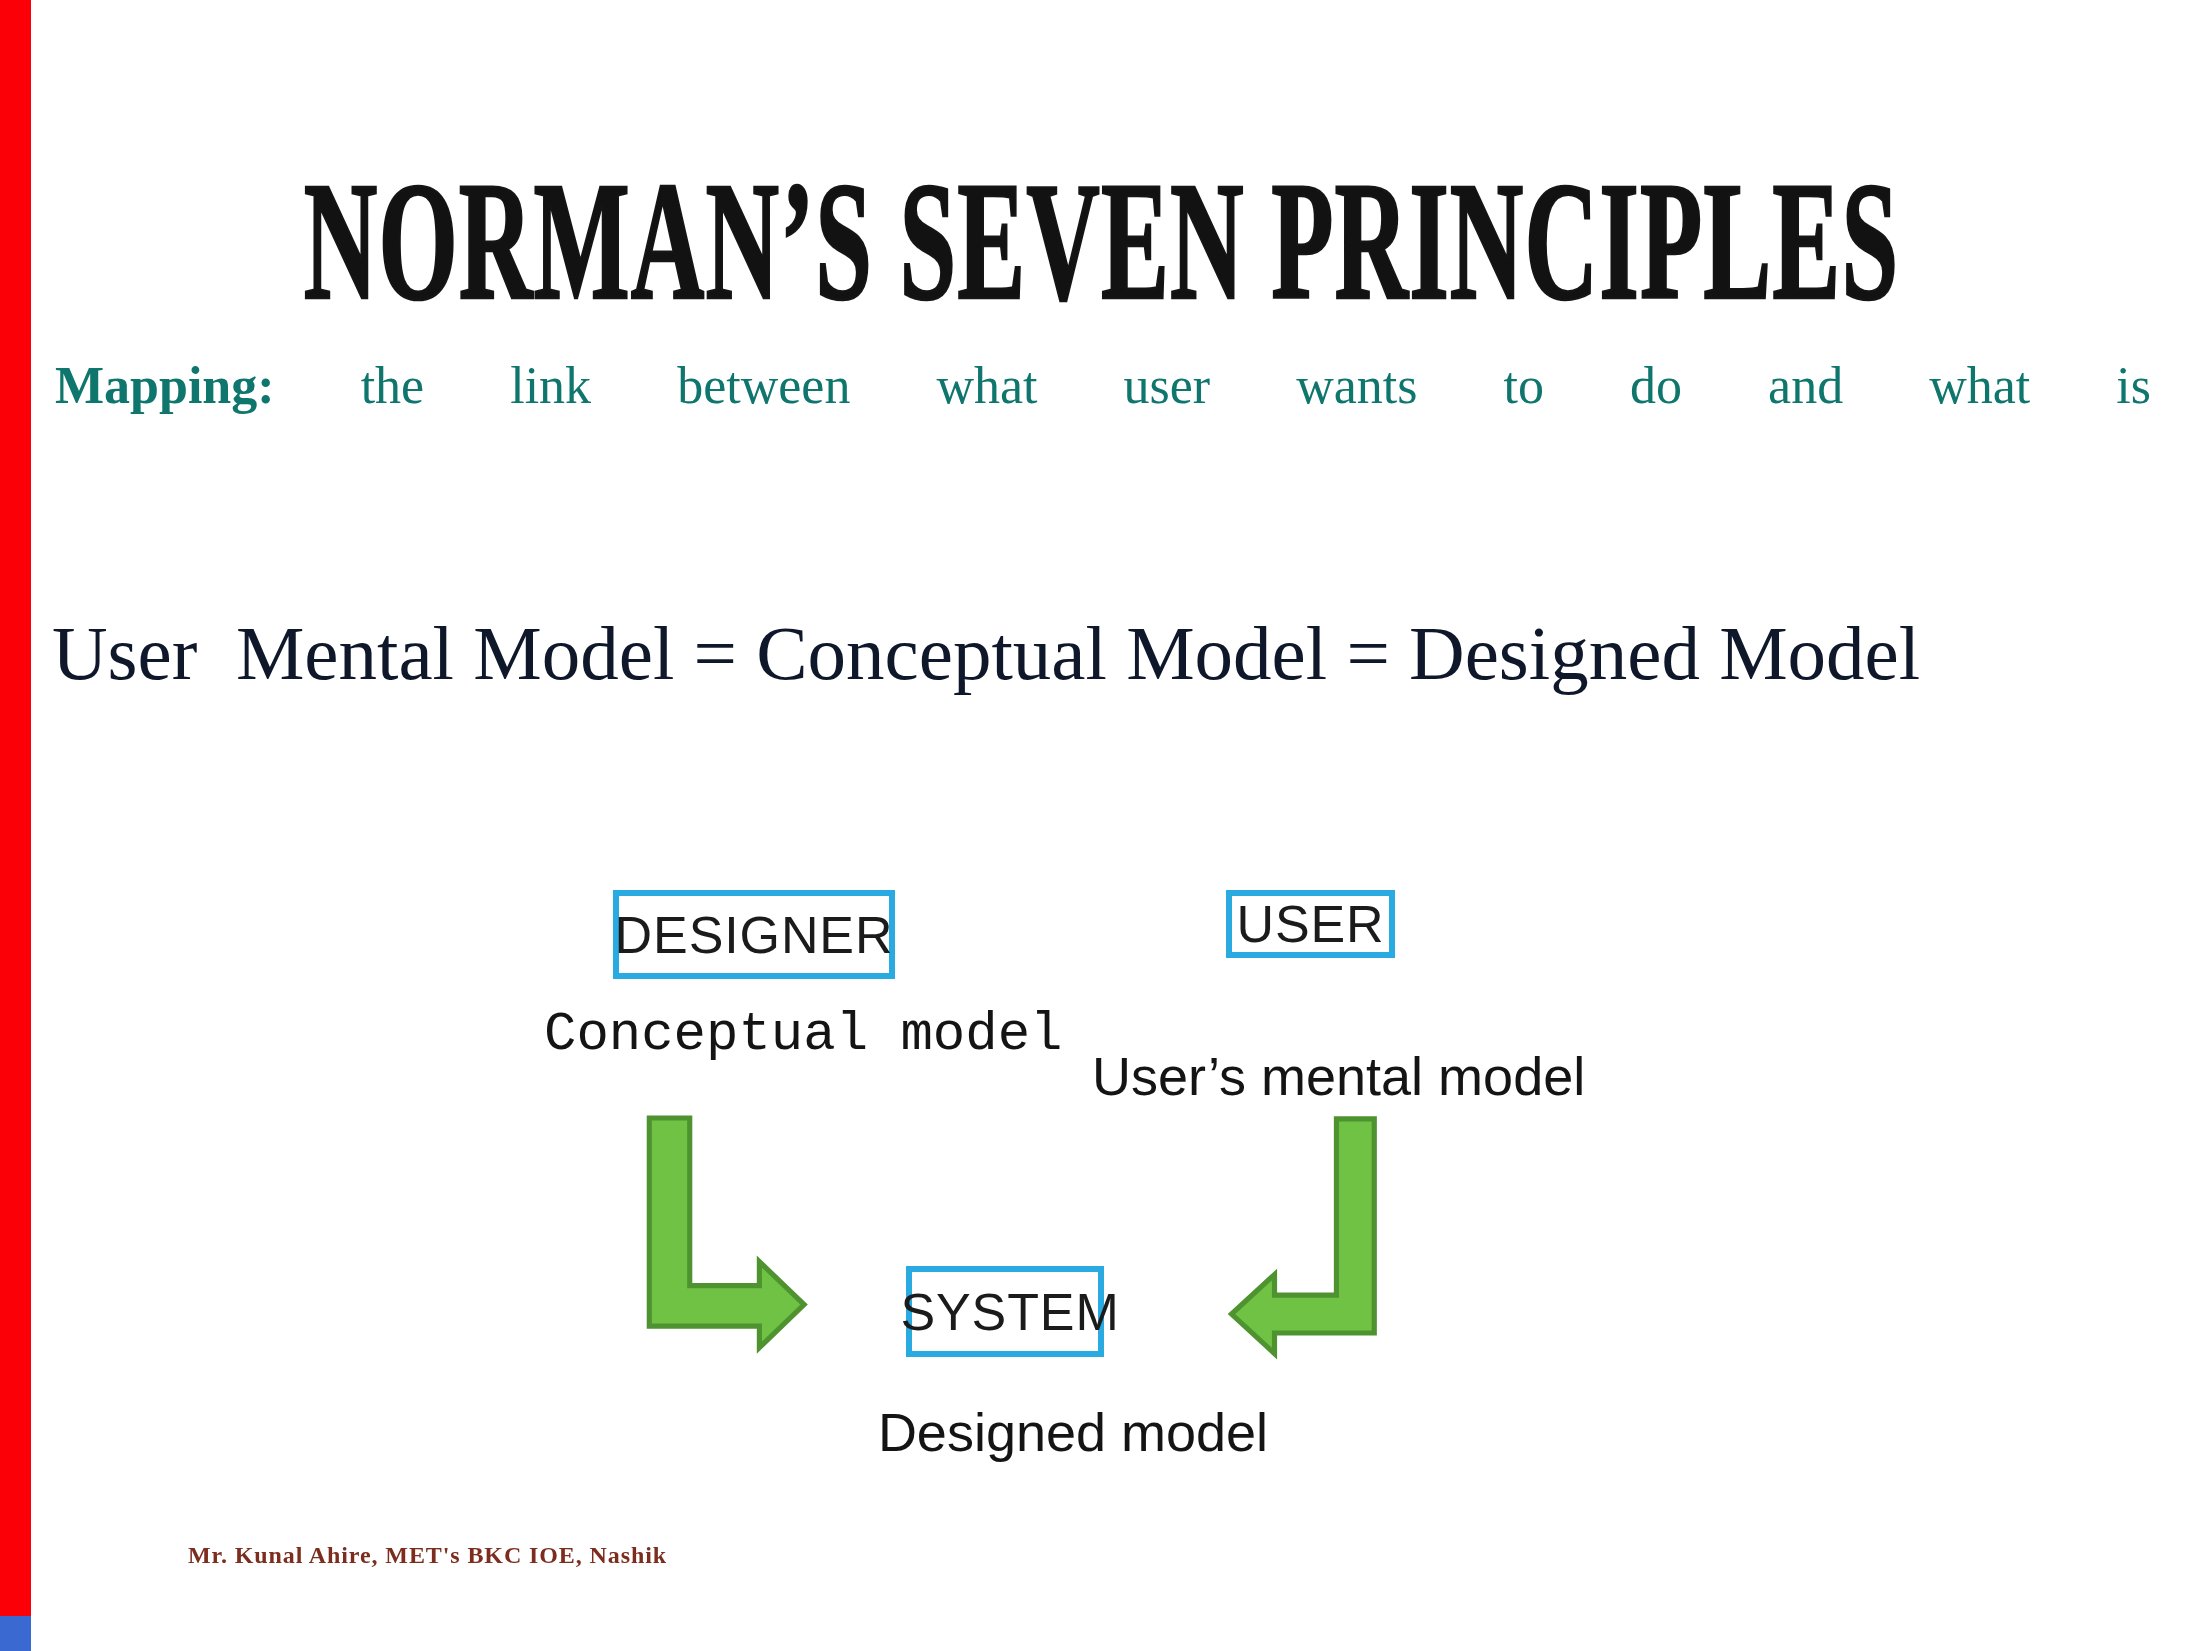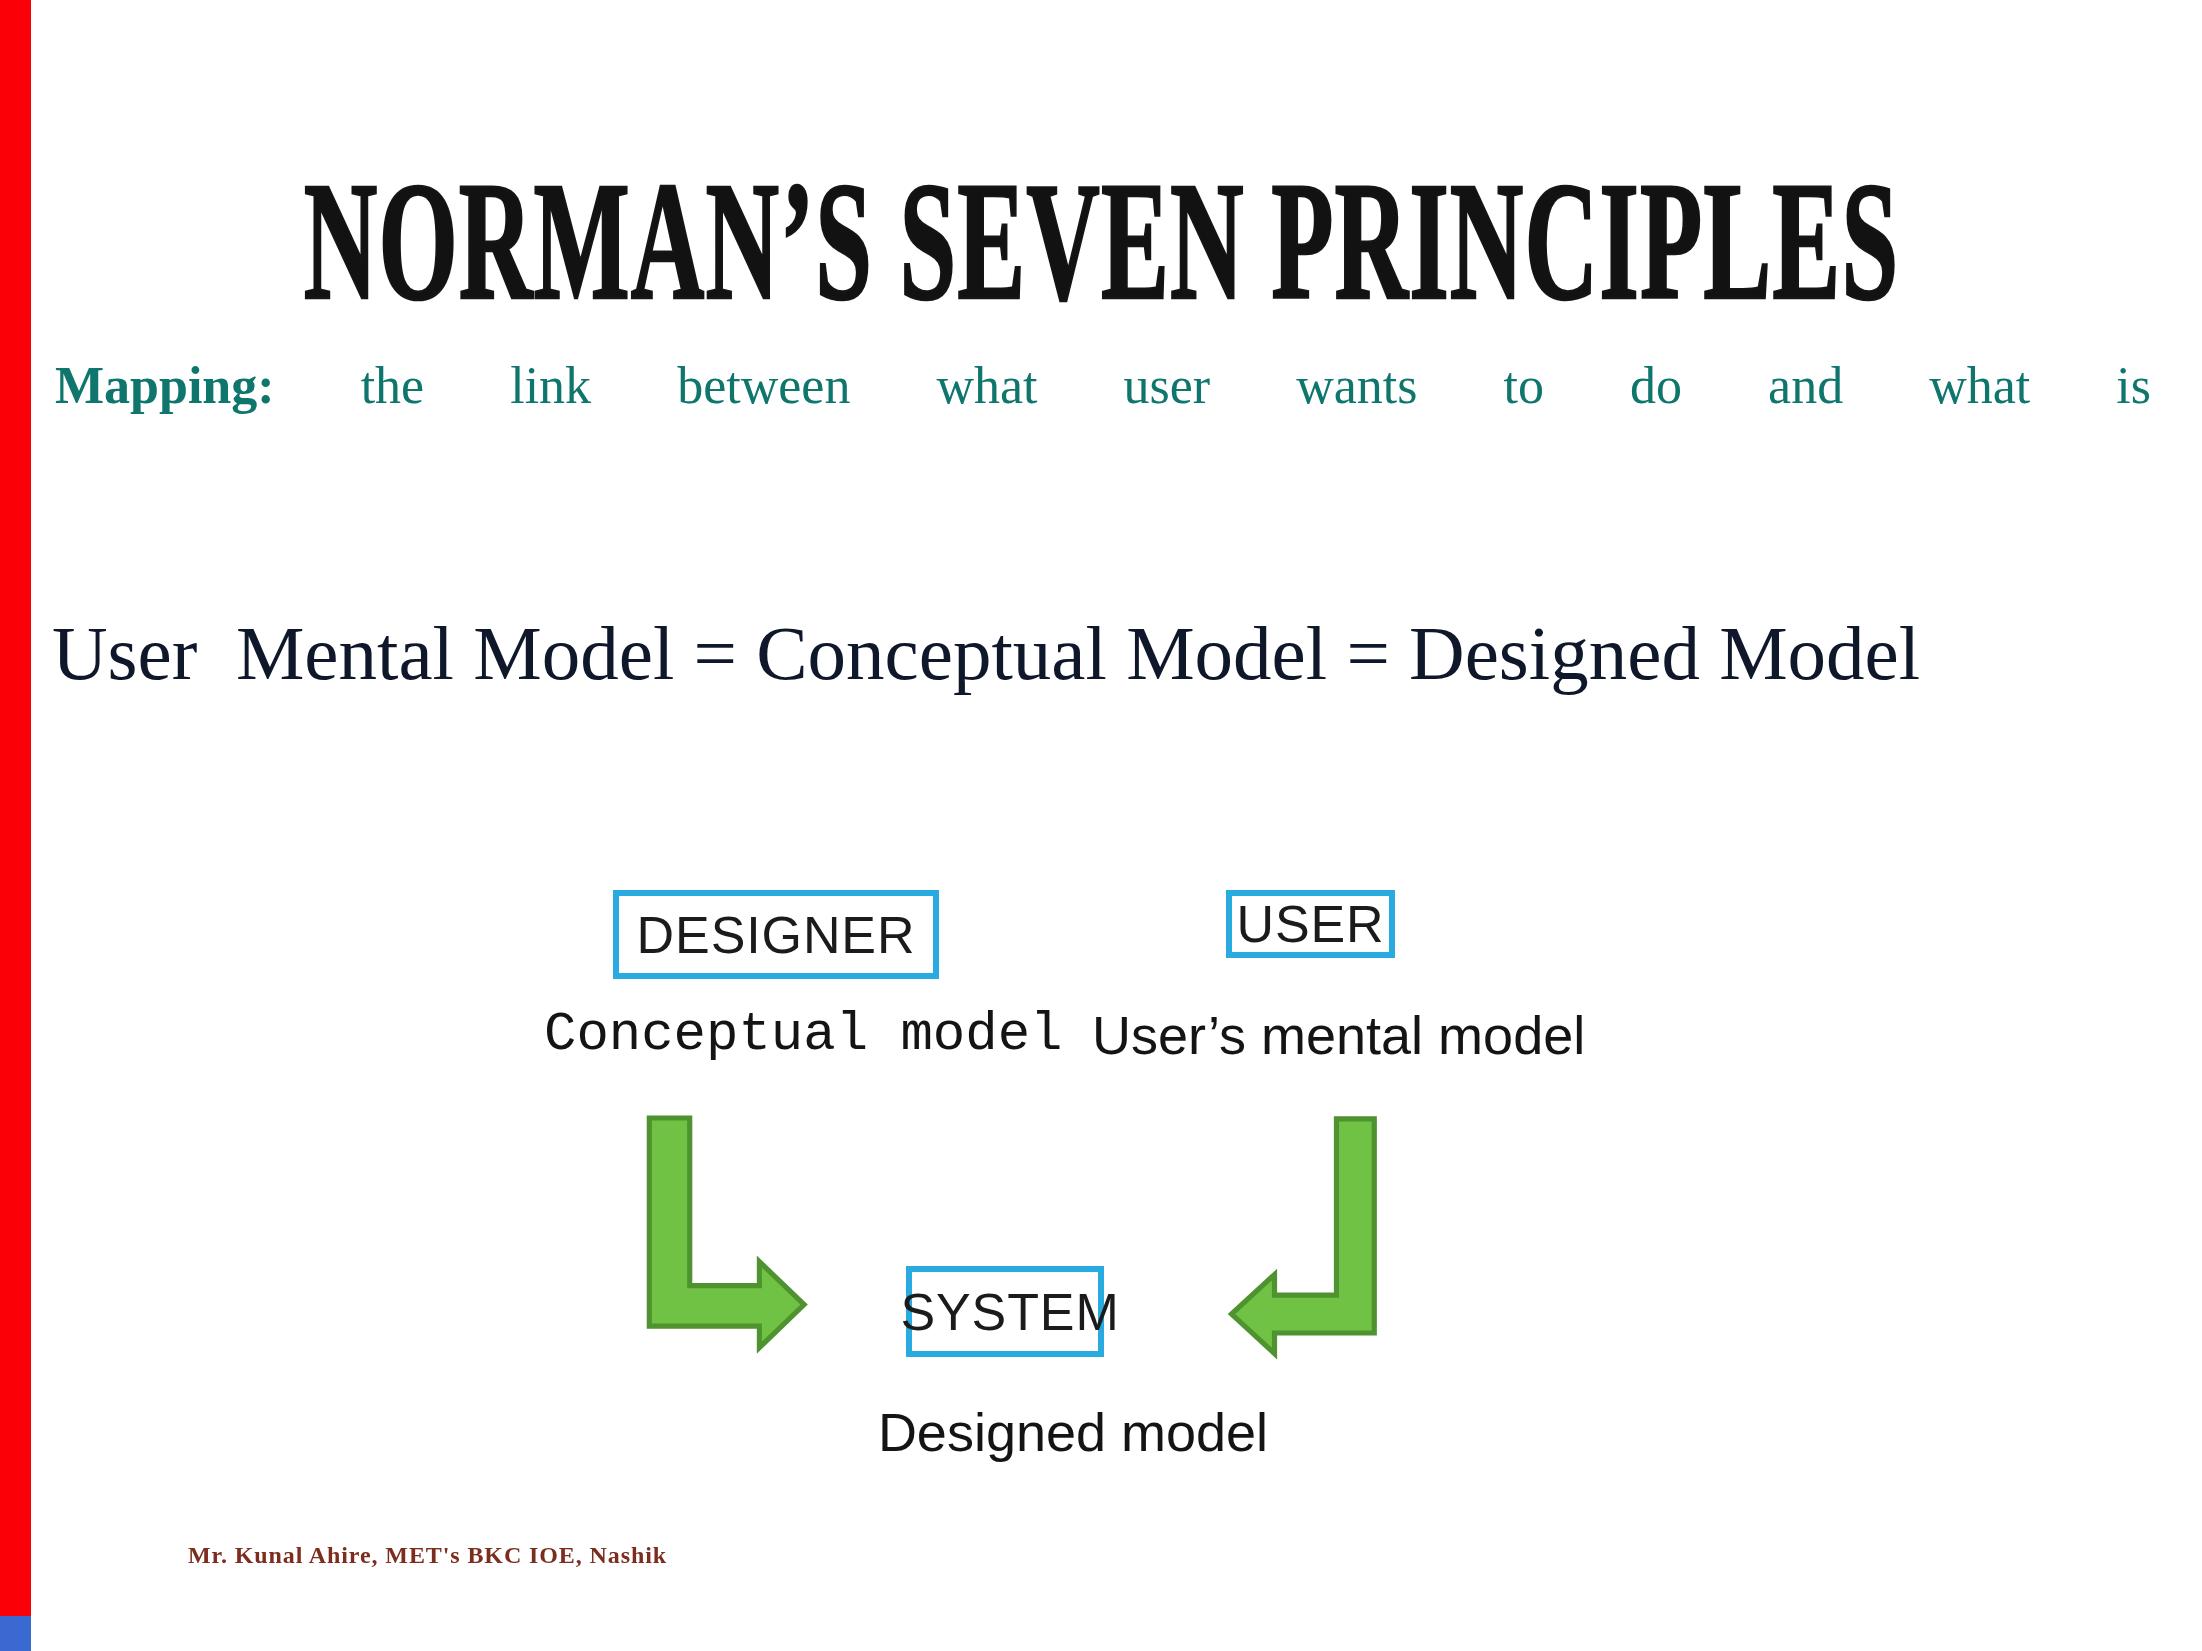--- a/index.html
+++ b/index.html
@@ -34,30 +34,30 @@
     position:absolute;left:52px;top:609px;
     font-size:77px;line-height:89px;white-space:pre;color:#0f172a;
   }
 
   
   .dbox{
     position:absolute;box-sizing:border-box;border:6px solid #29abe2;background:#ffffff;
     display:flex;align-items:center;justify-content:center;
     font-family:"Liberation Sans",sans-serif;font-size:52px;color:#1b1b1b;letter-spacing:0.9px;
   }
-  .box-designer{left:613px;top:890px;width:326px;height:89px;}
+  .box-designer{left:613px;top:890px;width:282px;height:89px;}
   .box-user{left:1226px;top:890px;width:169px;height:68px;}
   .box-system{left:906px;top:1266px;width:198px;height:91px;padding-left:10px;}
 
   .dcaption{
     position:absolute;font-family:"Liberation Sans",sans-serif;color:#141414;
     font-size:54px;line-height:60px;text-align:center;white-space:nowrap;
   }
   .cap-conceptual{left:544px;top:1005px;width:430px;font-family:Liberation Mono, monospace;}
-  .cap-usermental{left:1092px;top:1005px;width:473px;}
+  .cap-usermental{left:1092px;top:1046px;width:473px;}
   .cap-designed{left:858px;top:1402px;width:430px;}
 
   .arrows-svg{position:absolute;left:602px;top:1075px;width:860px;height:387px;}
 
   
   .footer-credit{
     position:absolute;left:188px;top:1542px;
     font-family:"Liberation Serif",serif;font-weight:700;font-size:24px;
     color:#7c2d1e;letter-spacing:0.9px;white-space:nowrap;
   }

